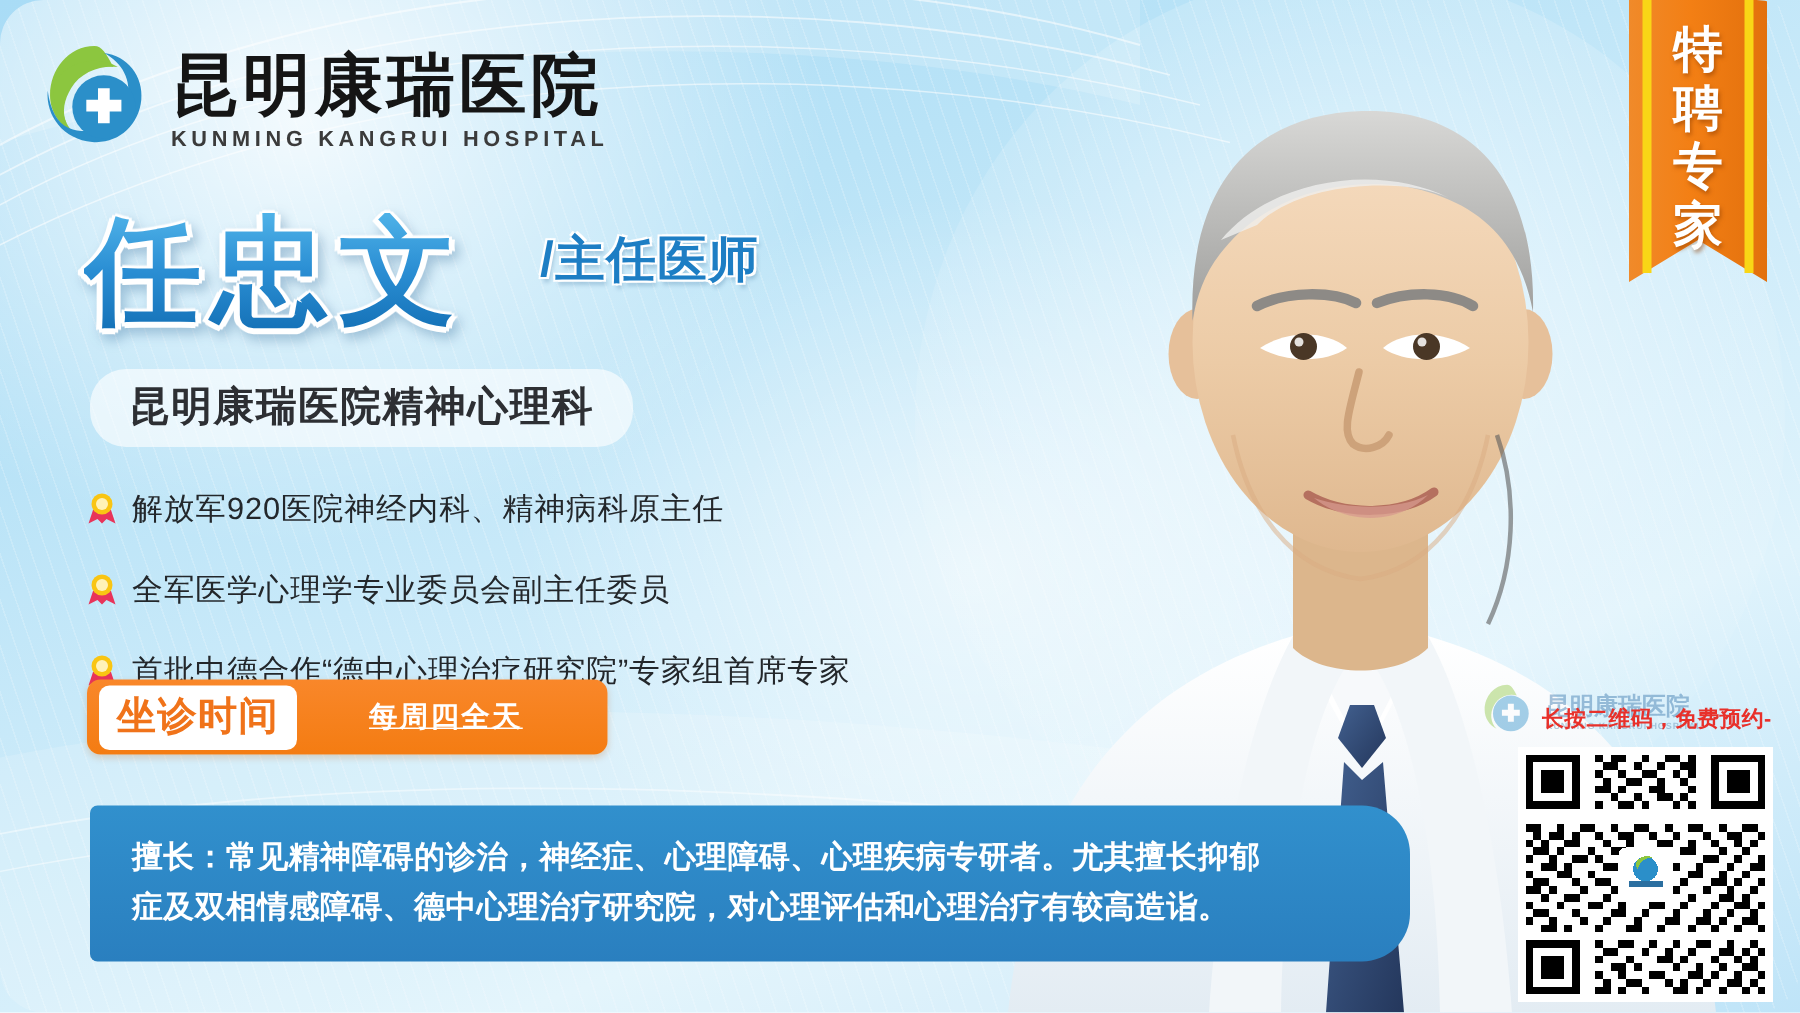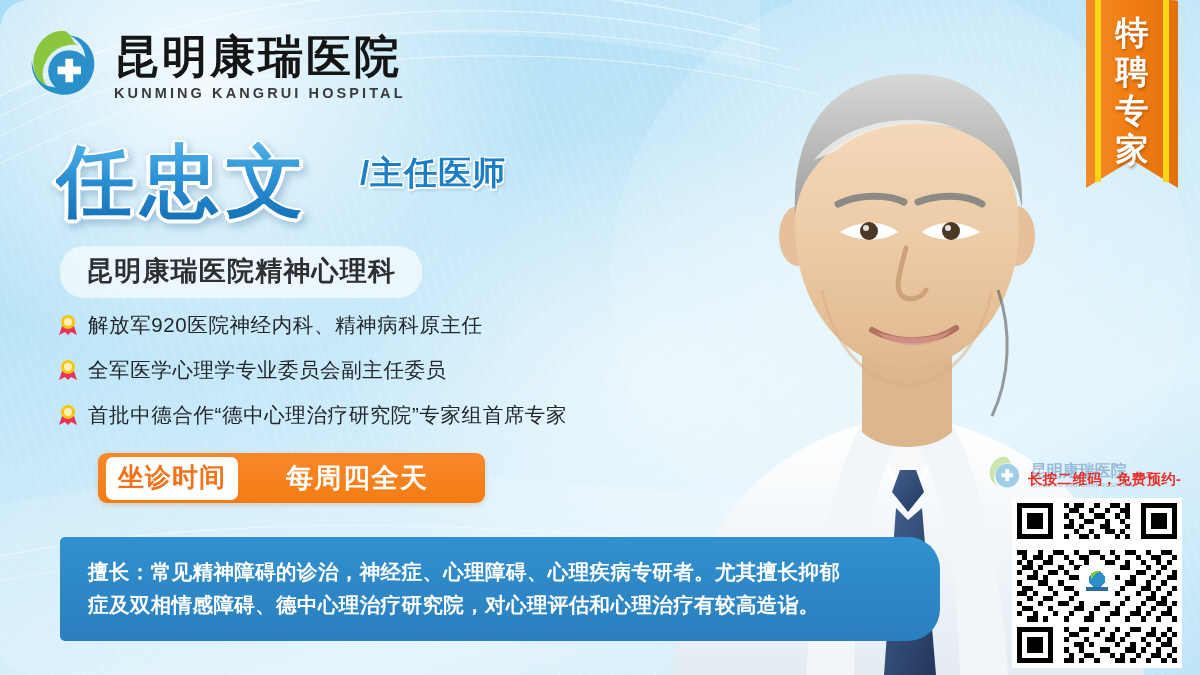--- a/index.html
+++ b/index.html
@@ -68,40 +68,39 @@
   .dept-pill {
     position:absolute; left:60px; top:246px;
     padding:7px 26px 9px; border-radius:24px;
     background:rgba(255,255,255,.62);
     font-size:27px; font-weight:700; color:#2d2f33; letter-spacing:1.2px;
     white-space:nowrap;
   }
 
   
   .creds { position:absolute; left:58px; top:305px; }
-  .cred { display:flex; align-items:center; height:40px; margin-bottom:5px; }
+  .cred { display:flex; align-items:center; height:40px; margin-bottom:5px;margin-top:14px; }
   .medal { width:20px; height:22px; flex:none; margin-right:10px; }
   .cred-text { font-size:20.5px; font-weight:500; color:#23272b; letter-spacing:.6px; white-space:nowrap; }
 
   
   .sched {
     position:absolute; left:58px; top:453px;
     height:50px; border-radius:9px;
     background:linear-gradient(180deg,#f9872a 0%,#f47c12 100%);
     display:flex; align-items:center; padding:0 10px 0 8px;
     box-shadow:0 2px 5px rgba(190,90,10,.22);
-    margin-left:40px;
   }
   .sched-label {
     background:#fff; border-radius:7px; padding:3px 12px 5px;
     font-size:26px; font-weight:700; color:#f0731a; letter-spacing:1px; white-space:nowrap;
   }
   .sched-value {
-    font-size:27px; font-weight:700; color:#fff; letter-spacing:1.5px;
-    margin-left:48px; margin-right:46px; white-space:nowrap;
+    font-size:19px; font-weight:700; color:#fff; letter-spacing:1.5px;
+    margin-left:48px; margin-right:46px; white-space:nowrap;text-decoration:underline;
   }
 
   
   .spec {
     position:absolute; left:60px; top:537px; width:880px;
     background:linear-gradient(180deg,#3190cd 0%,#2a7fbf 100%);
     border-radius:5px 32px 32px 5px;
     padding:18px 30px 20px 28px;
   }
   .spec p {

